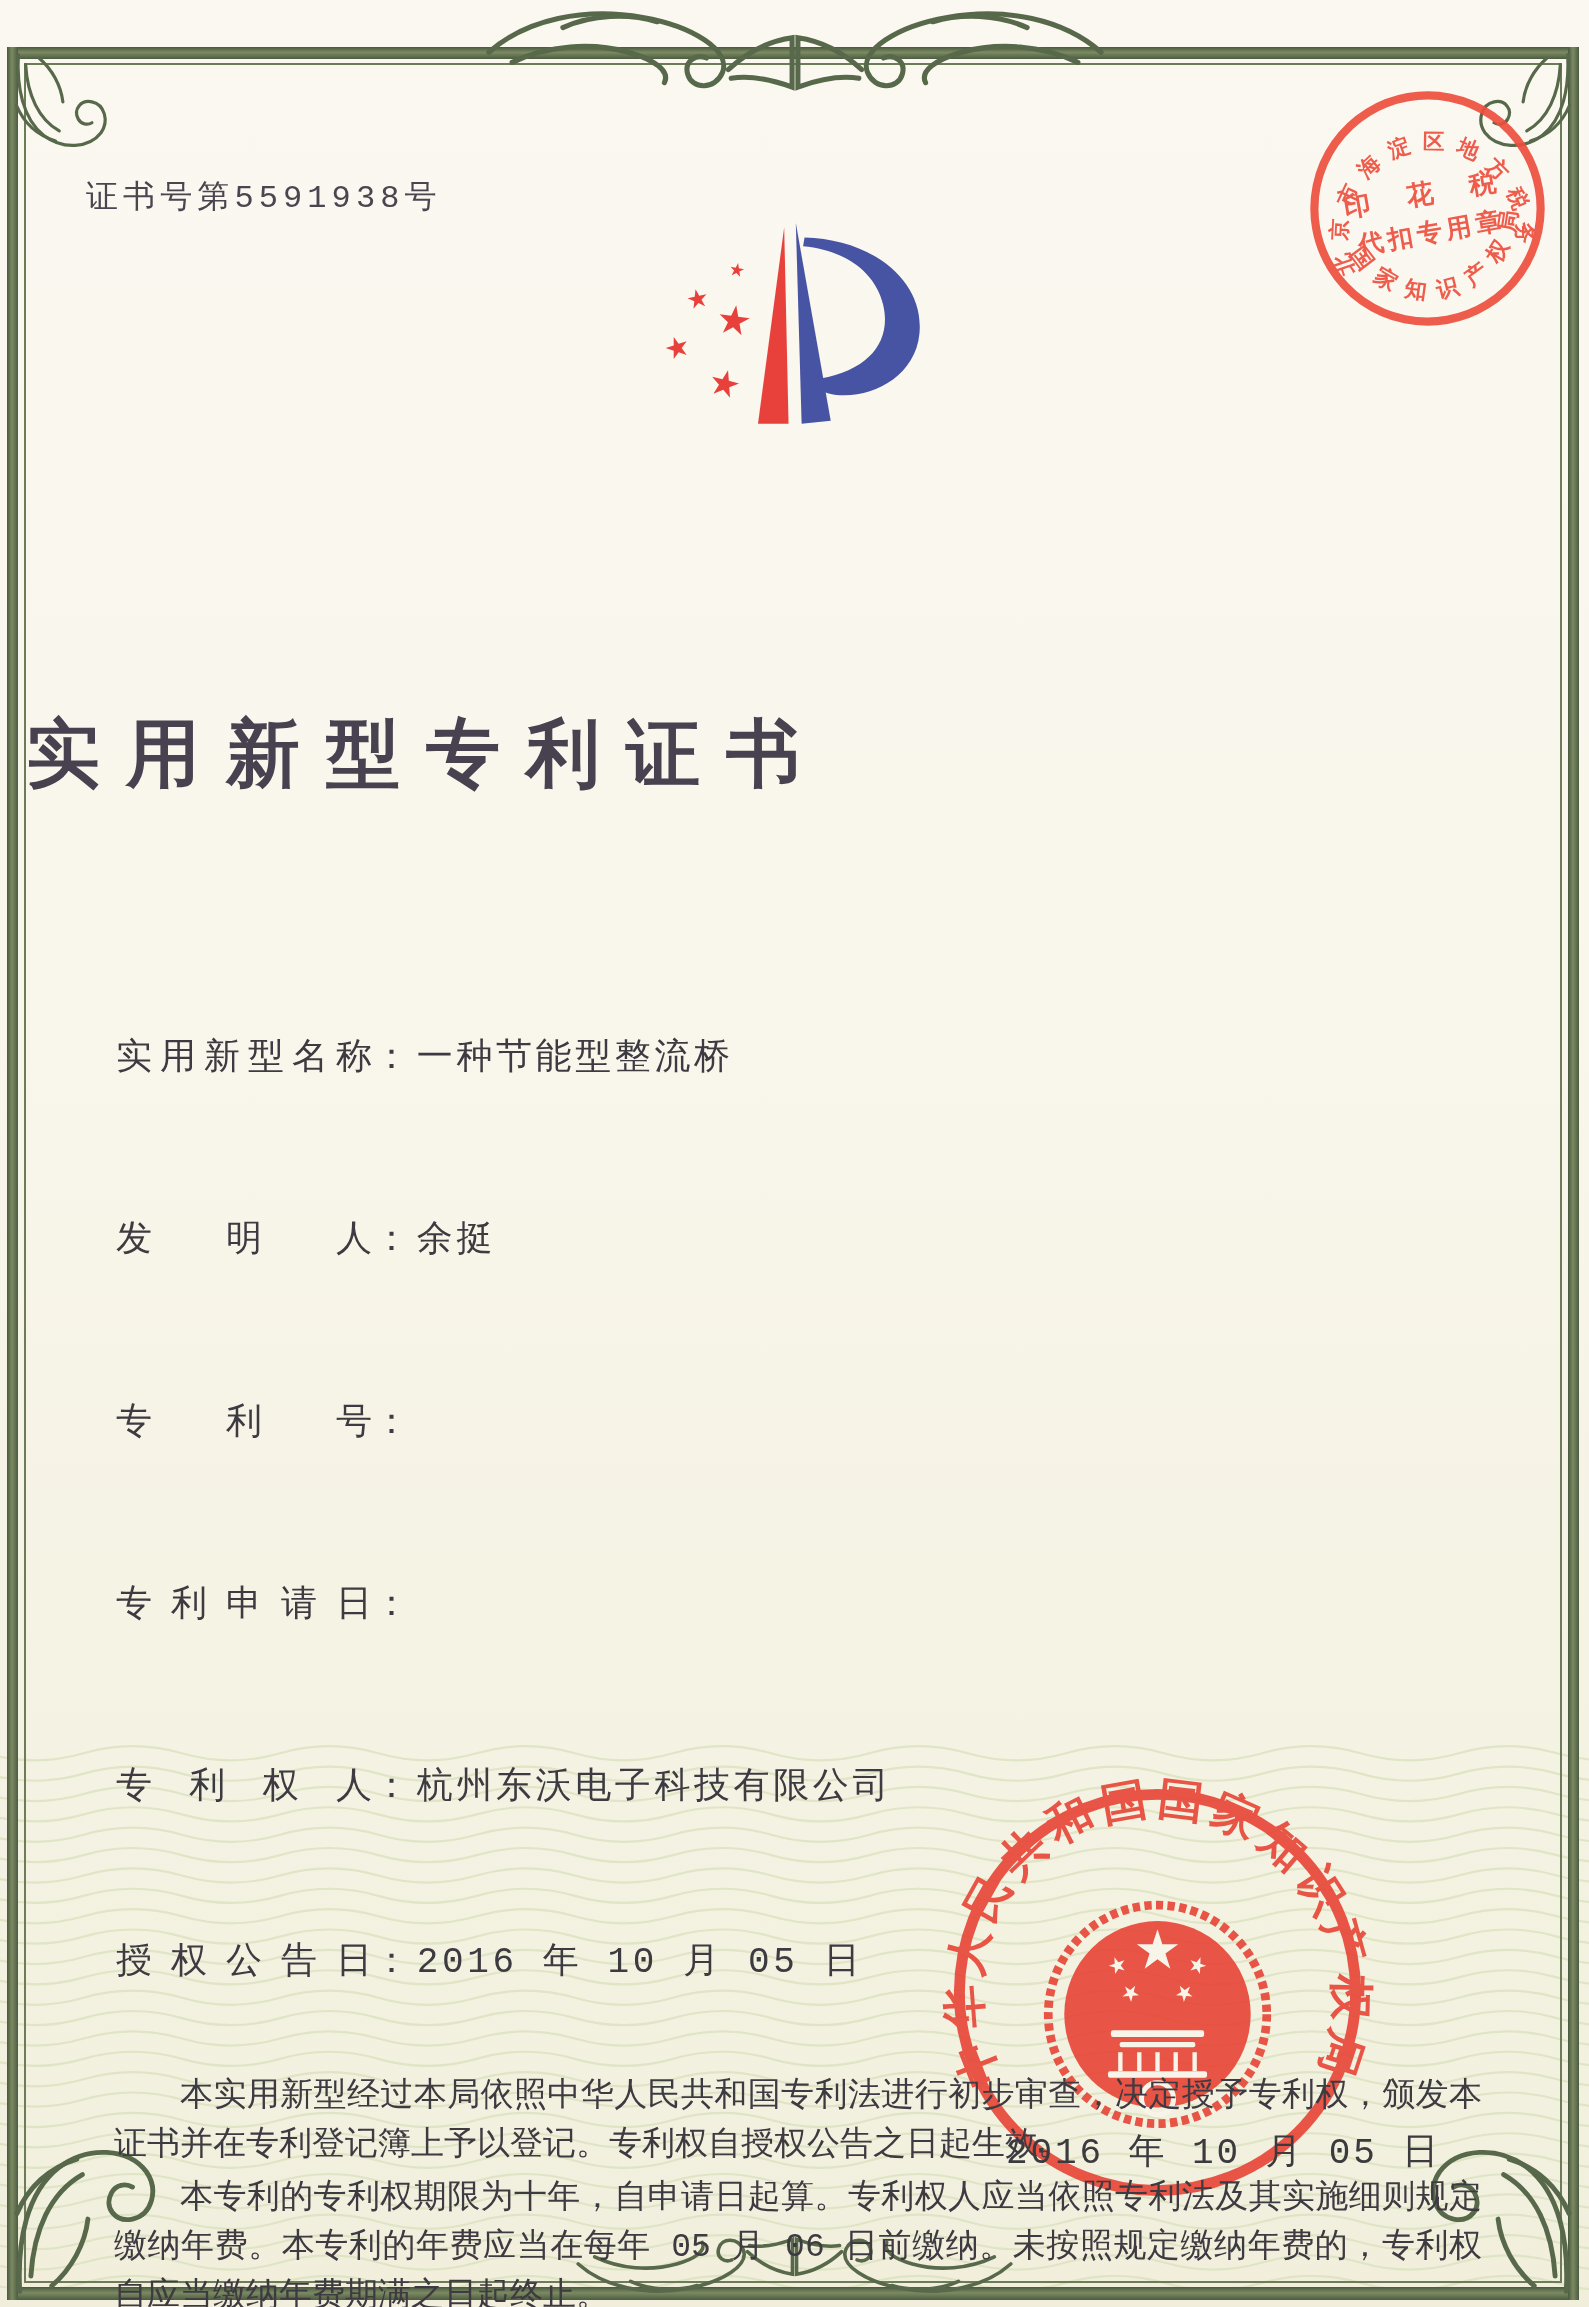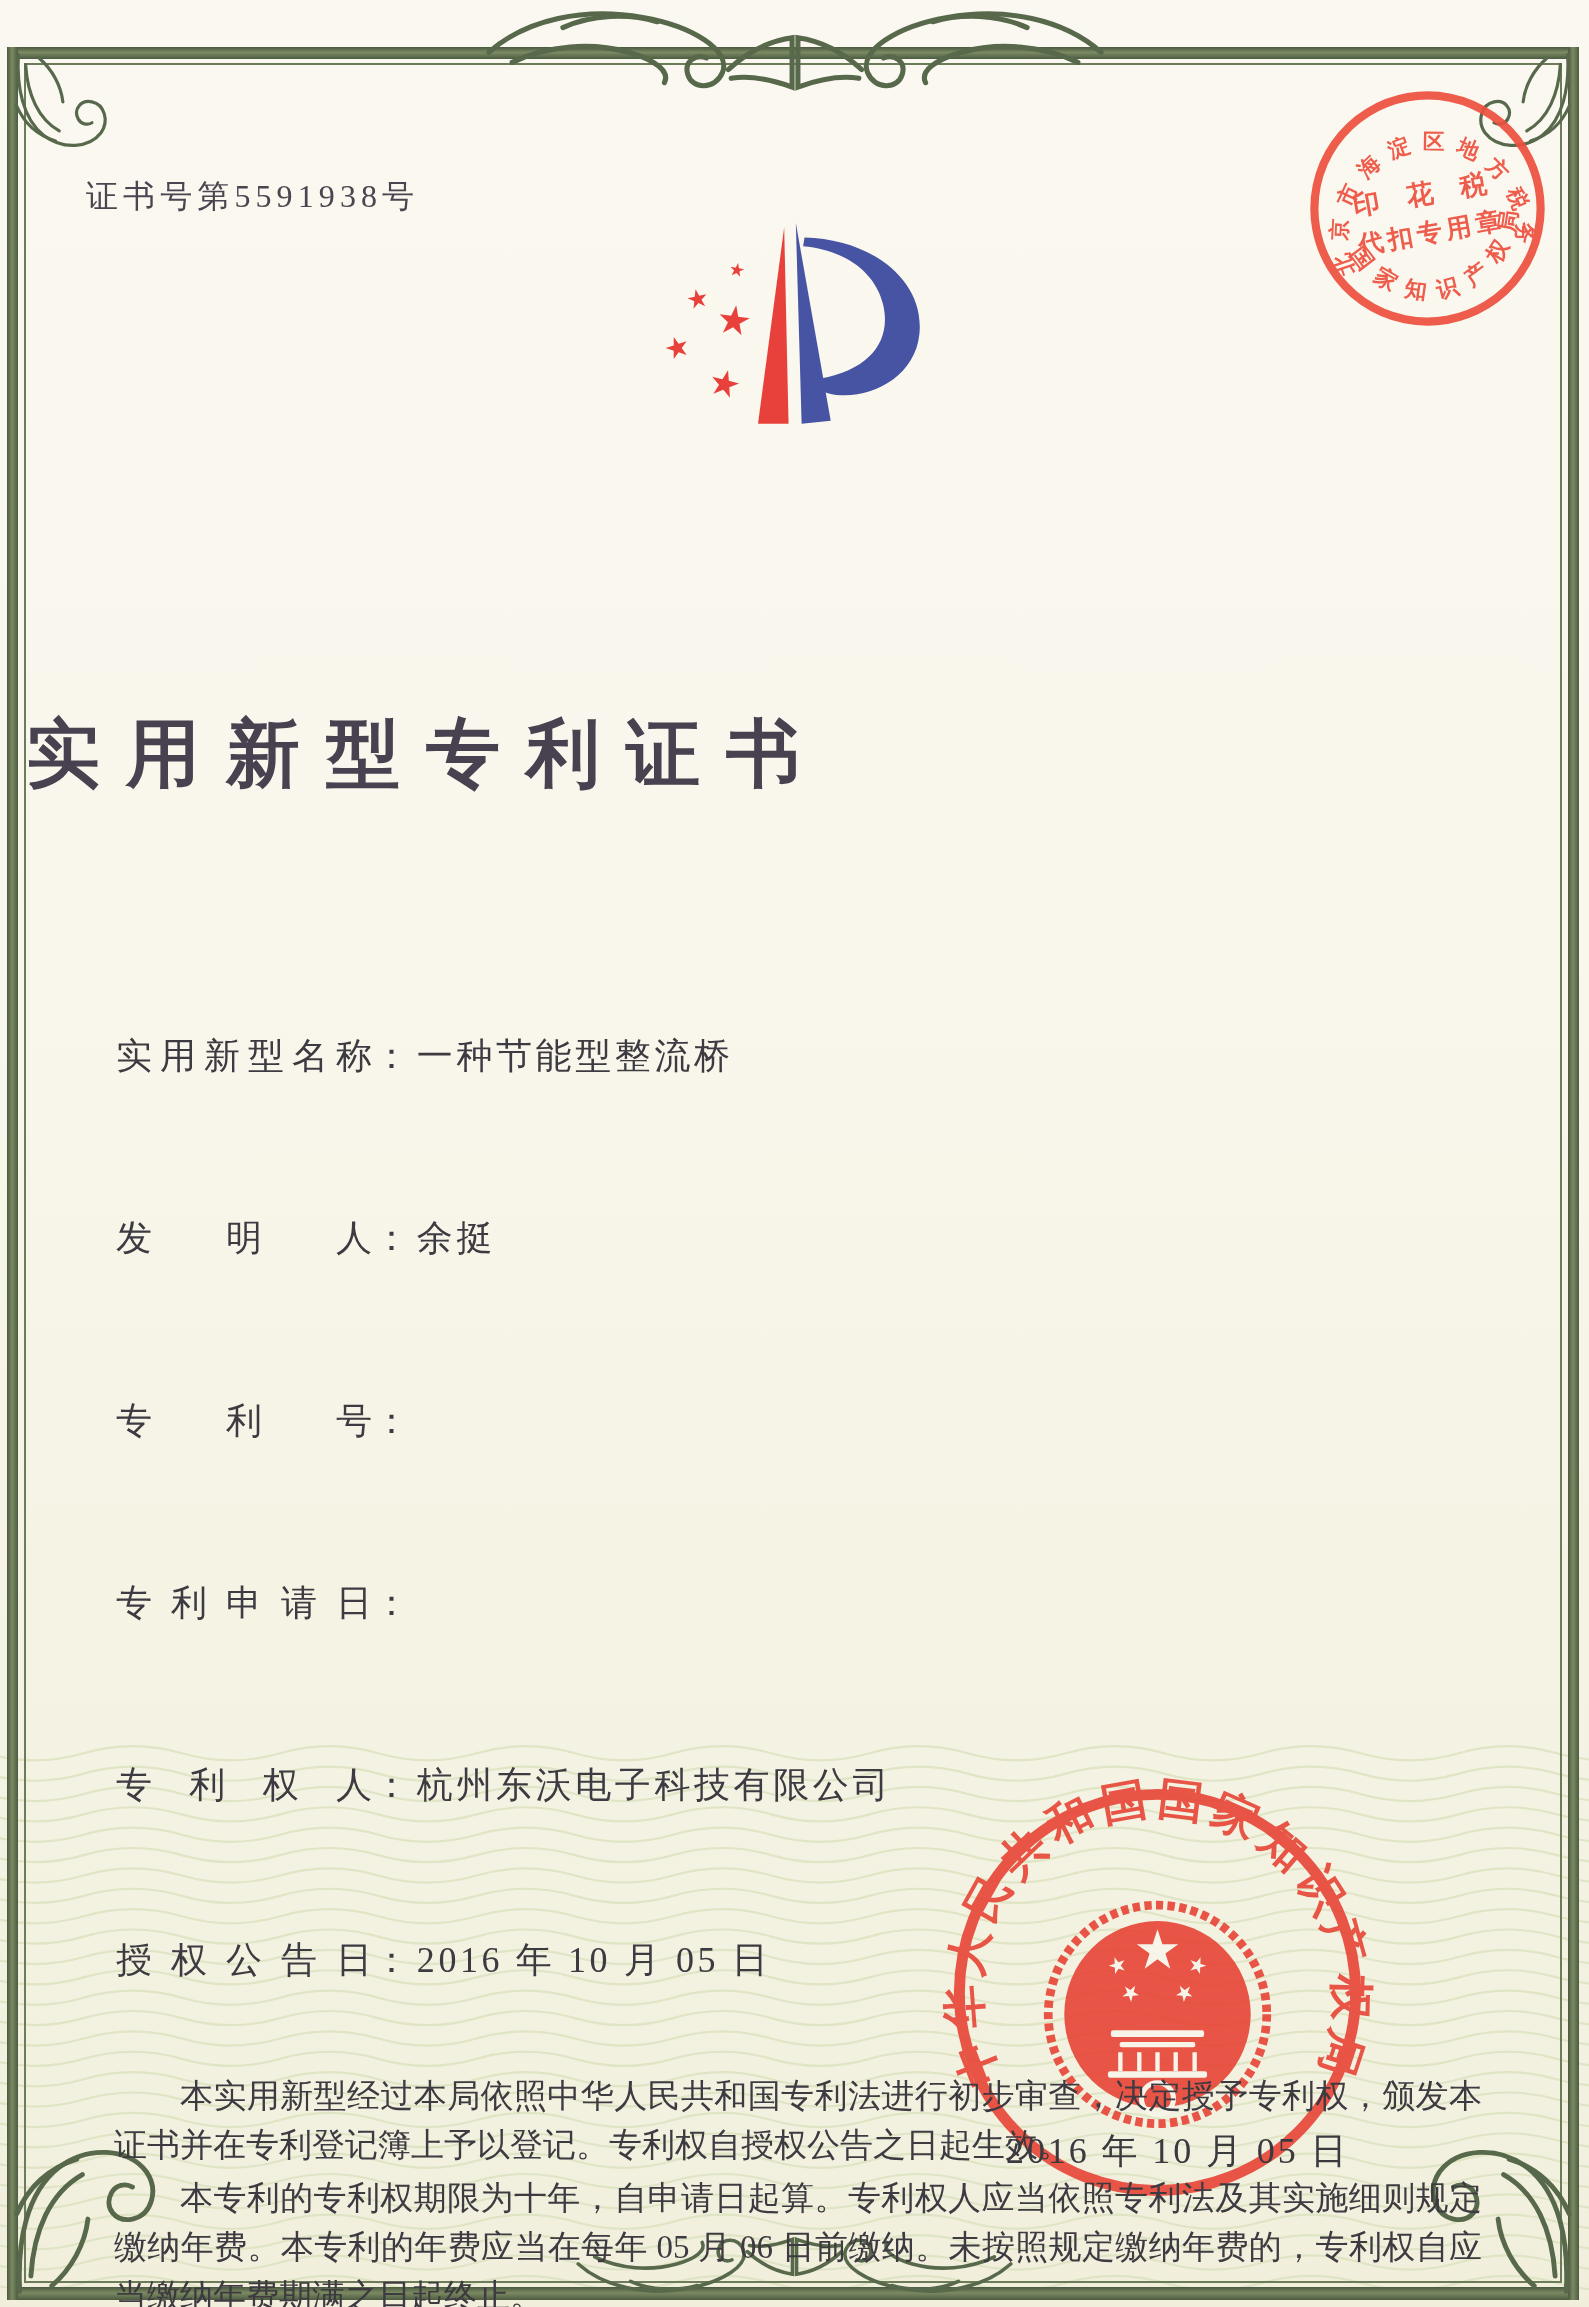--- a/index.html
+++ b/index.html
@@ -1,19 +1,19 @@
 <!DOCTYPE html>
 <html style="font-size:11.6px"><head>
 <meta charset="utf-8">
 <style>
   html,body{margin:0;padding:0;background:#e9e5d8;}
   .page{
     position:relative;width:1589px;height:2307px;overflow:hidden;
     background:linear-gradient(180deg,#faf8f0 0%,#f9f6ec 42%,#f5f3e4 70%,#f1efdc 100%);
-    font-family:Liberation Serif, serif;
+    font-family:Liberation Mono, monospace;
   }
   svg{display:block}
   
   .band{position:absolute;background:linear-gradient(180deg,#49593f,#7c8a62 45%,#4c5c42);}
   .band.v{background:linear-gradient(90deg,#49593f,#7c8a62 45%,#4c5c42);}
   .band-top{left:7.3px;right:10.2px;top:47px;height:12.4px;}
   .band-bottom{left:7.3px;right:10.2px;bottom:7.3px;height:12.4px;}
   .band-left{left:7.3px;top:47px;bottom:7.3px;width:11px;}
   .band-right{right:10.2px;top:47px;bottom:7.3px;width:11px;}
   .frame-inner{position:absolute;left:24px;right:27px;top:63px;bottom:24px;border:2.2px solid #6d7c58;}

